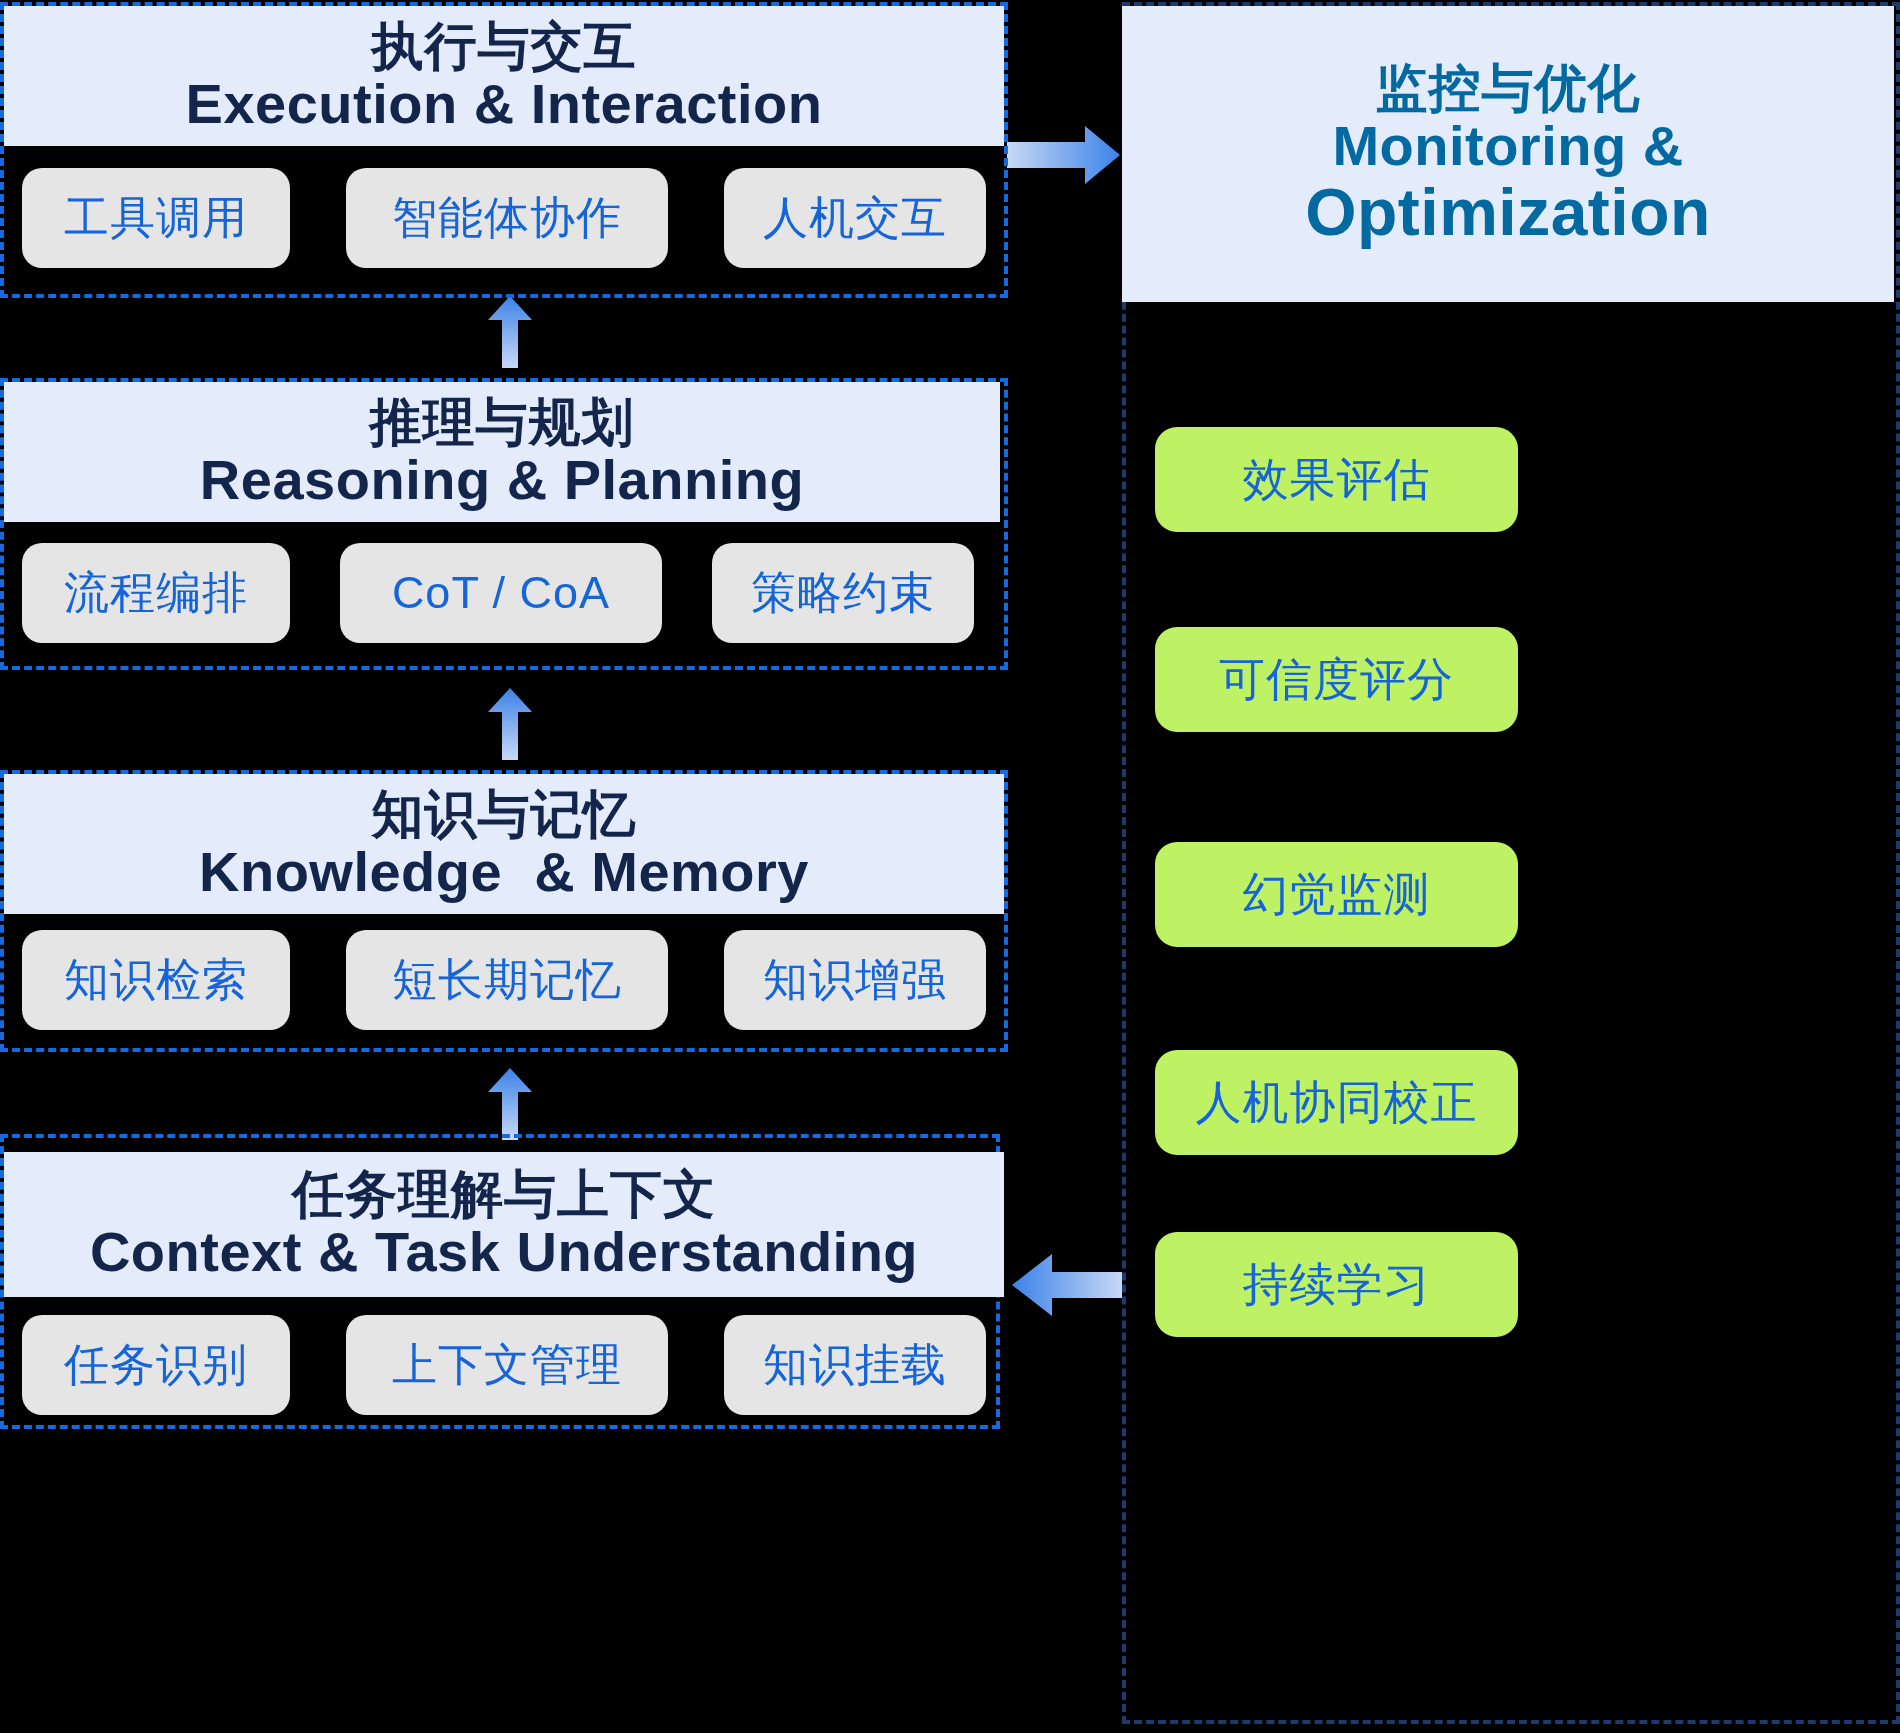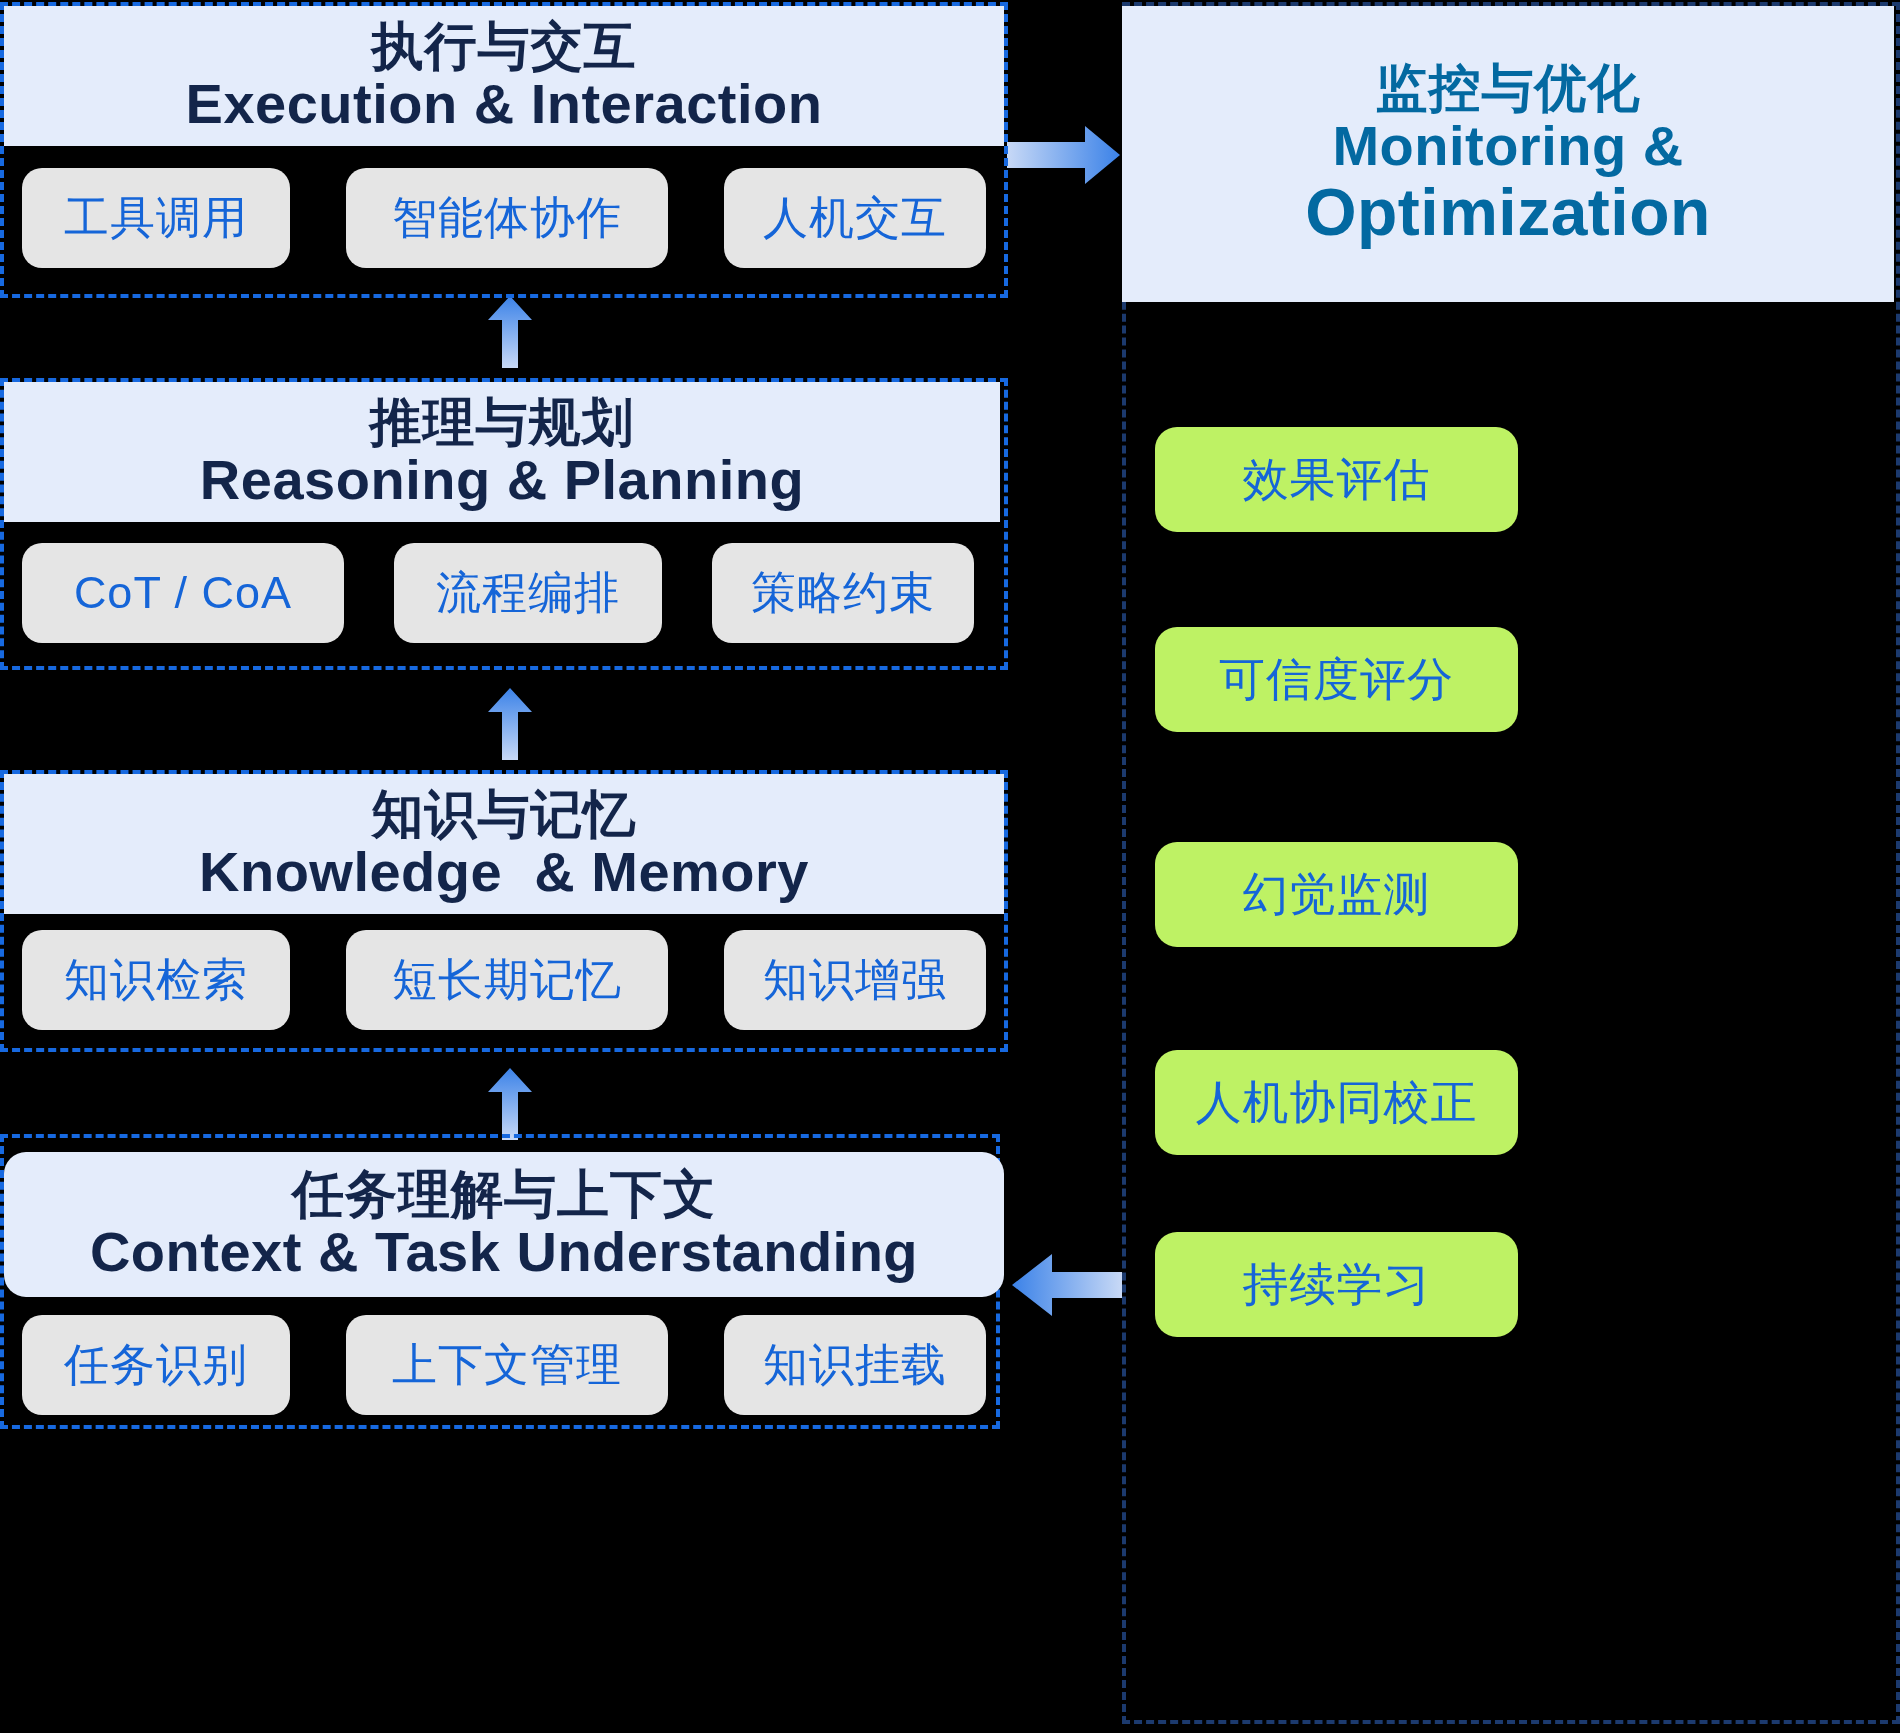--- a/index.html
+++ b/index.html
@@ -158,41 +158,41 @@
   </div>
 
   <div class="layer" style="left:0px; top:378px; width:1008px; height:292px;"></div>
 
   <div class="layer-header" style="left:4px; top:382px; width:996px; height:140px;">
     <div class="hdr-cn" style="font-size:52px;">推理与规划</div>
     <div class="hdr-en" style="font-size:56px;">Reasoning &amp; Planning</div>
   </div>
 
   <div class="pill-row" style="left:22px; top:543px; width:952px; height:100px;">
+    <div class="pill" style="width:268px;height:100px;">流程编排</div>
     <div class="pill" style="width:322px;height:100px;">CoT / CoA</div>
-    <div class="pill" style="width:268px;height:100px;">流程编排</div>
     <div class="pill" style="width:262px;height:100px;">策略约束</div>
   </div>
 
   <div class="layer" style="left:0px; top:770px; width:1008px; height:282px;"></div>
 
   <div class="layer-header" style="left:4px; top:774px; width:1000px; height:140px;">
     <div class="hdr-cn" style="font-size:52px;">知识与记忆</div>
     <div class="hdr-en" style="font-size:56px; white-space:pre;">Knowledge  &amp; Memory</div>
   </div>
 
   <div class="pill-row" style="left:22px; top:930px; width:964px; height:100px;">
     <div class="pill" style="width:268px;height:100px;">知识检索</div>
     <div class="pill" style="width:322px;height:100px;">短长期记忆</div>
     <div class="pill" style="width:262px;height:100px;">知识增强</div>
   </div>
 
   <div class="layer" style="left:0px; top:1134px; width:1000px; height:295px;"></div>
 
-  <div class="layer-header" style="left:4px; top:1152px; width:1000px; height:145px;border-radius:22px;">
+  <div class="layer-header" style="left:4px; top:1152px; width:1000px; height:145px;">
     <div class="hdr-cn" style="font-size:52px;">任务理解与上下文</div>
     <div class="hdr-en" style="font-size:56px;">Context &amp; Task Understanding</div>
   </div>
 
   <div class="pill-row" style="left:22px; top:1315px; width:964px; height:100px;">
     <div class="pill" style="width:268px;height:100px;">任务识别</div>
     <div class="pill" style="width:322px;height:100px;">上下文管理</div>
     <div class="pill" style="width:262px;height:100px;">知识挂载</div>
   </div>
 

